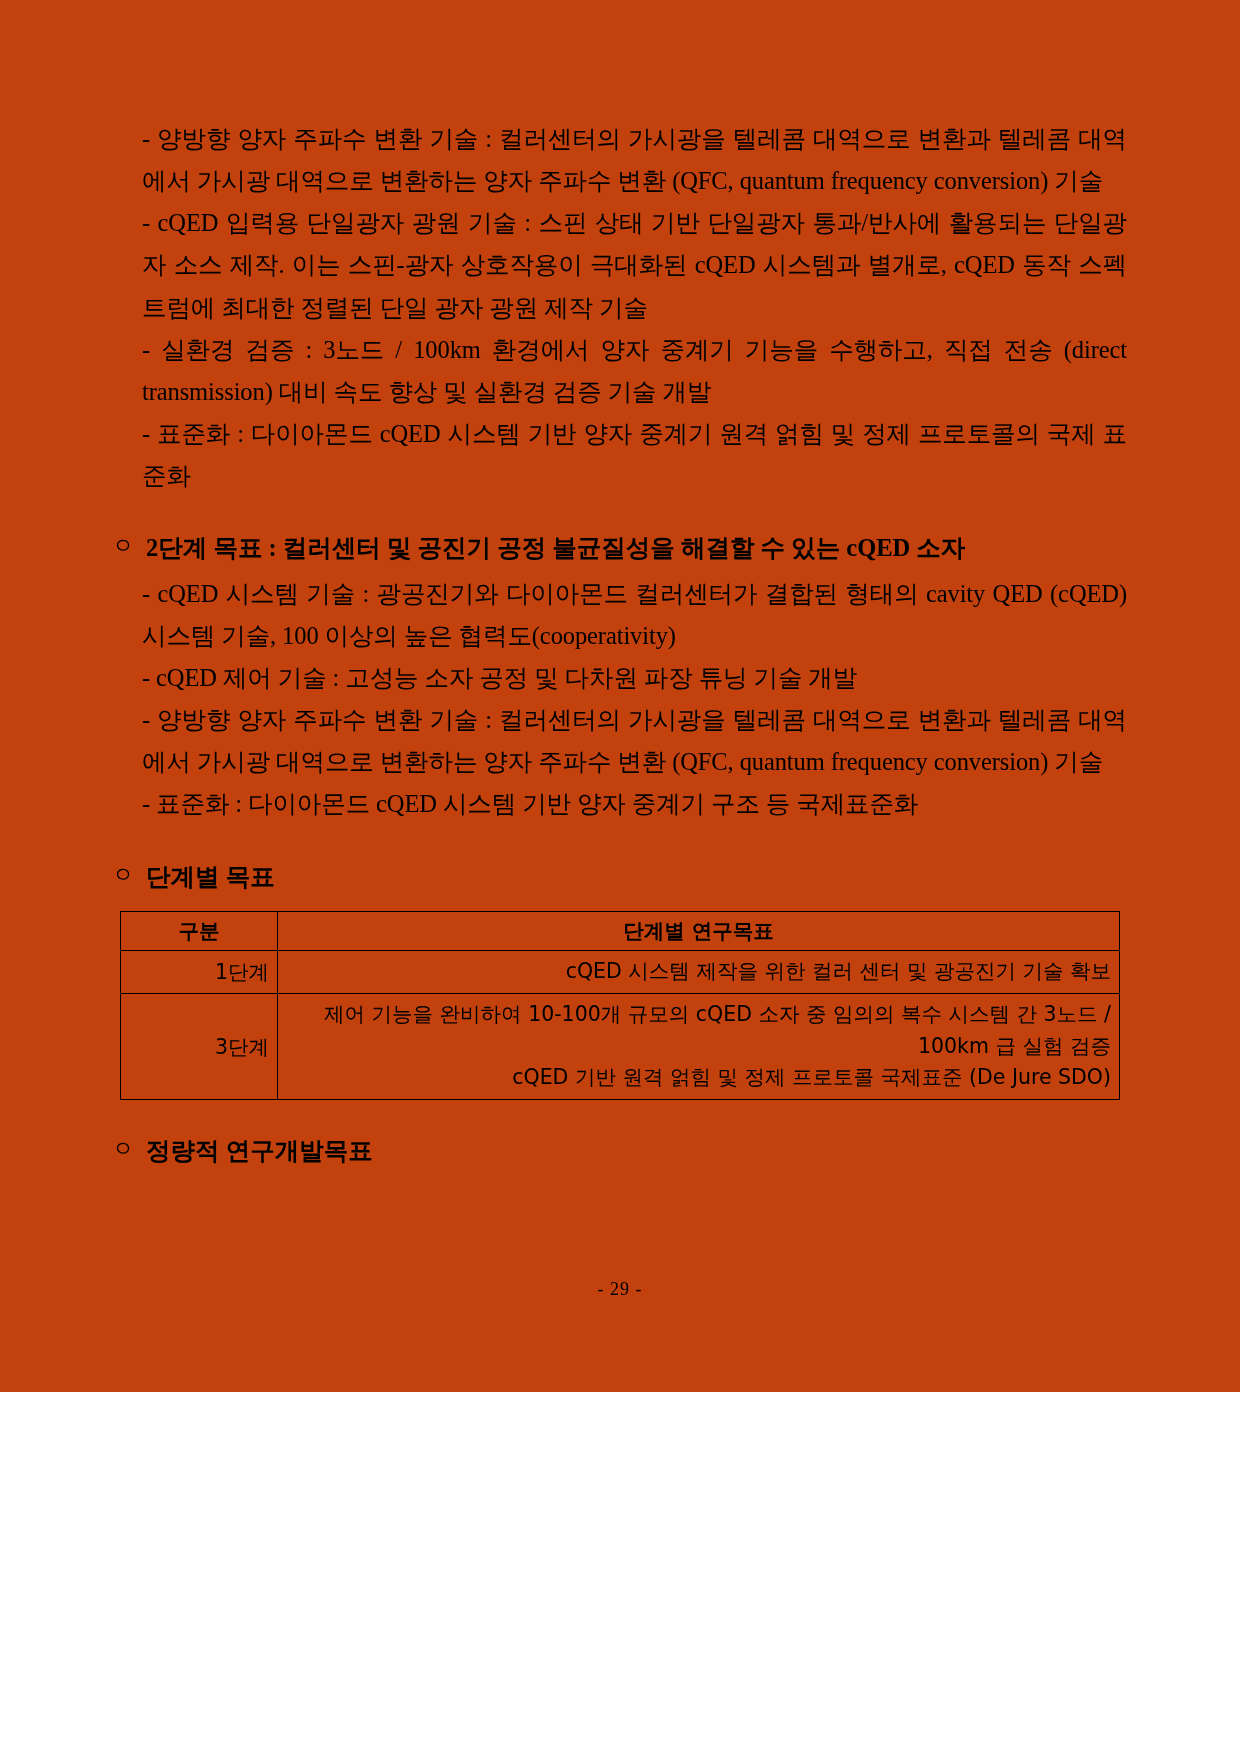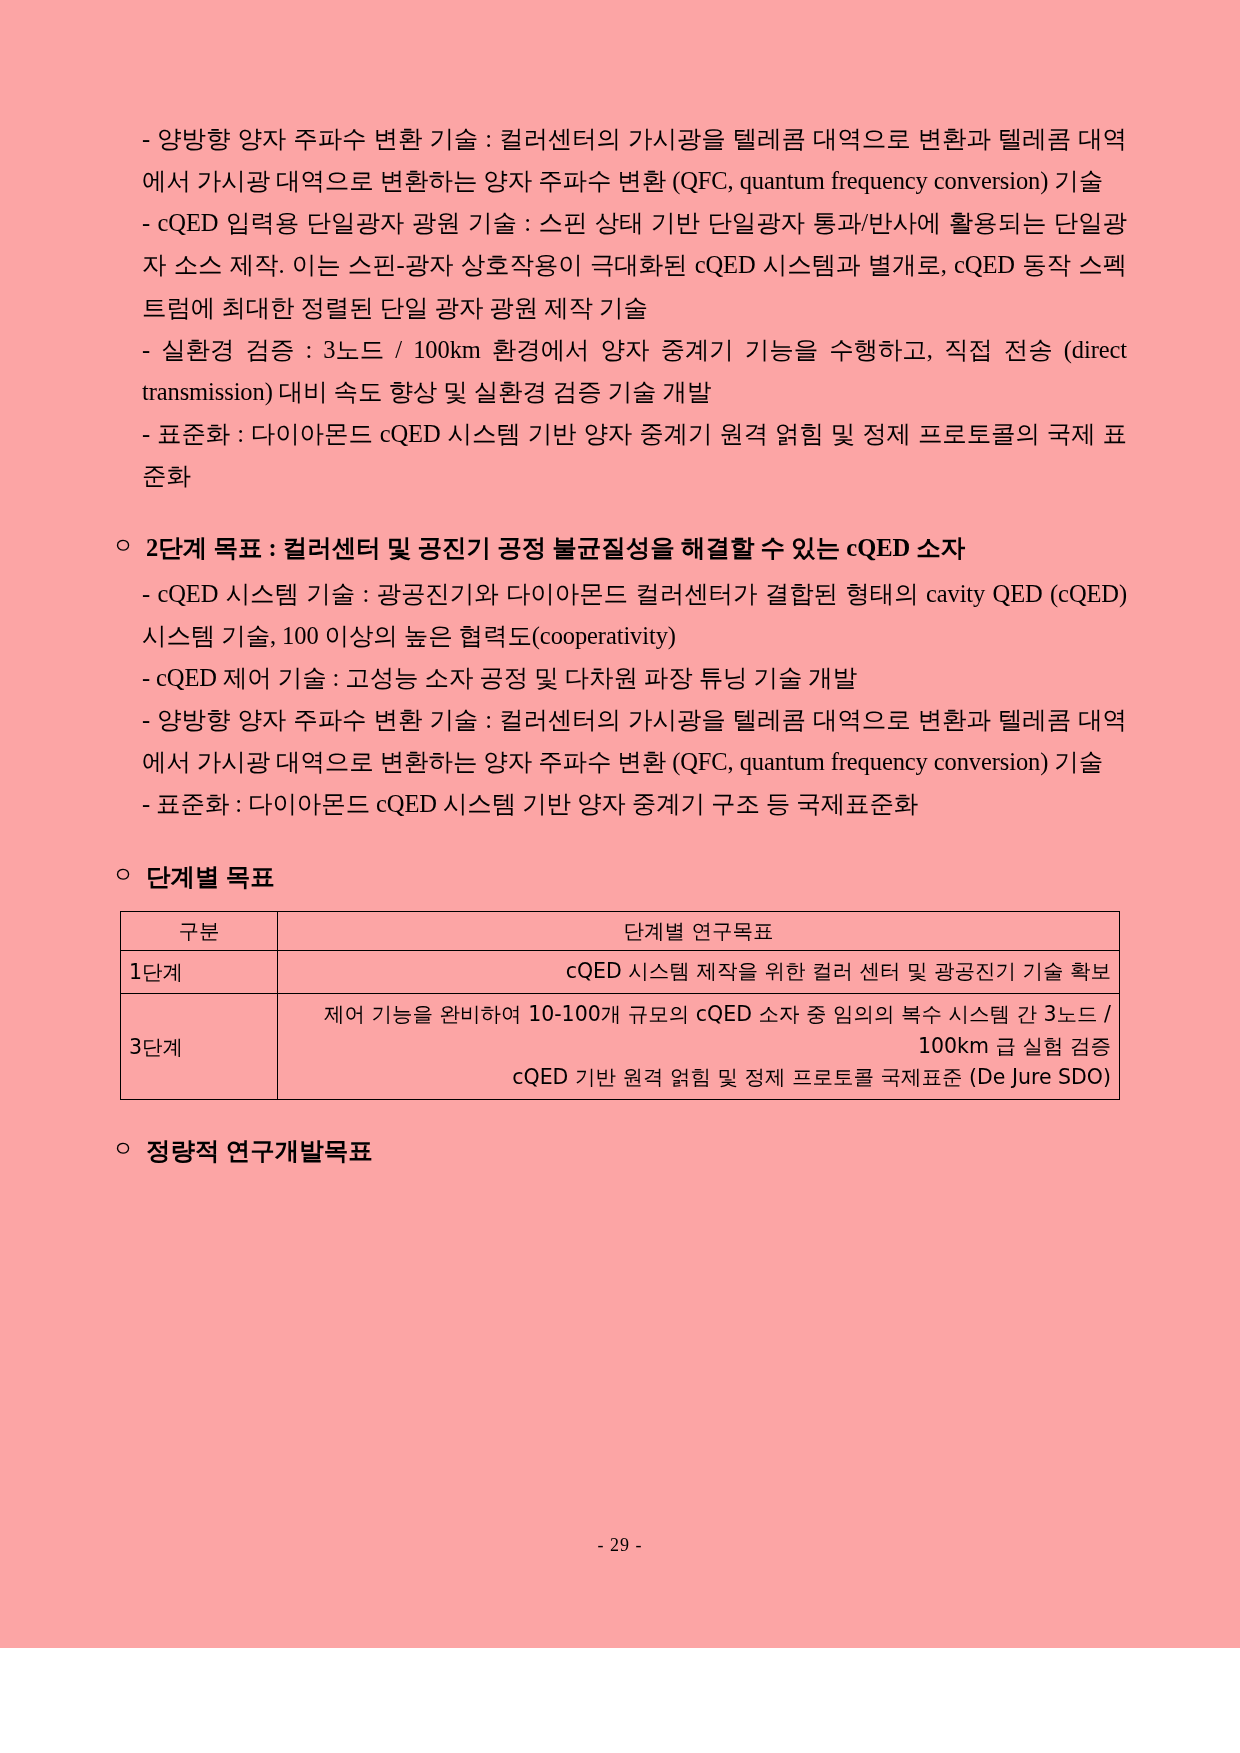--- a/index.html
+++ b/index.html
@@ -3,23 +3,23 @@
 <meta charset="utf-8">
 <style>
   html, body {
     margin: 0;
     padding: 0;
     background: #ffffff;
   }
   .page {
     position: relative;
     width: 1240px;
-    height: 1648px;
+    height: 1392px;
     margin: 0 auto;
-    background: #fca5a5;
+    background: #c2410c;
     font-family: "Liberation Serif", serif;
     color: #000000;
     box-sizing: border-box;
   }
   .content {
     position: absolute;
     left: 112px;
     top: 118px;
     width: 1015px;
   }
@@ -81,24 +81,24 @@
     font-family: "DejaVu Sans", sans-serif;
     font-size: 20.5px;
   }
   table.stage-table th,
   table.stage-table td {
     border: 1.6px solid #000000;
     padding: 5px 8px;
     vertical-align: middle;
   }
   table.stage-table th {
-    font-weight: normal;
+    font-weight: bold;
   }
   table.stage-table td.stage-col {
-    text-align: left;
+    text-align: right;
     width: 140px;
     white-space: nowrap;
     margin-top: 6px;
   }
   table.stage-table td.goal-col {
     text-align: left;
     line-height: 1.55;
   }
   table.stage-table td.goal-col .line {
     display: block;

